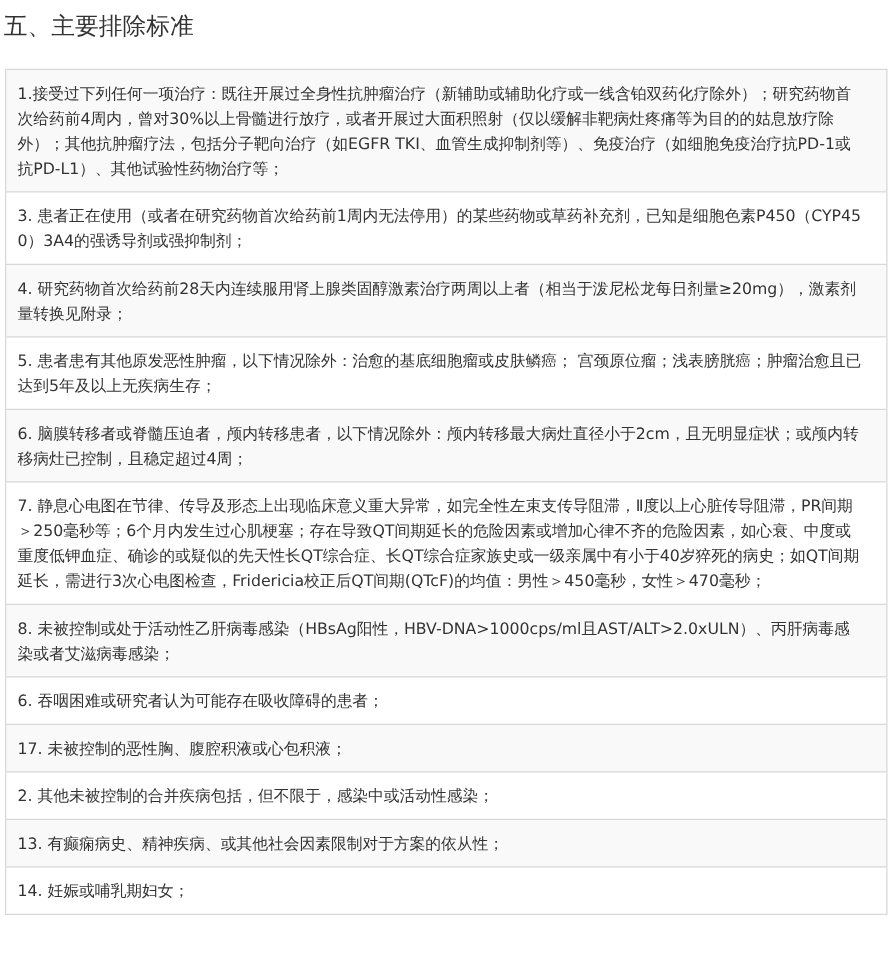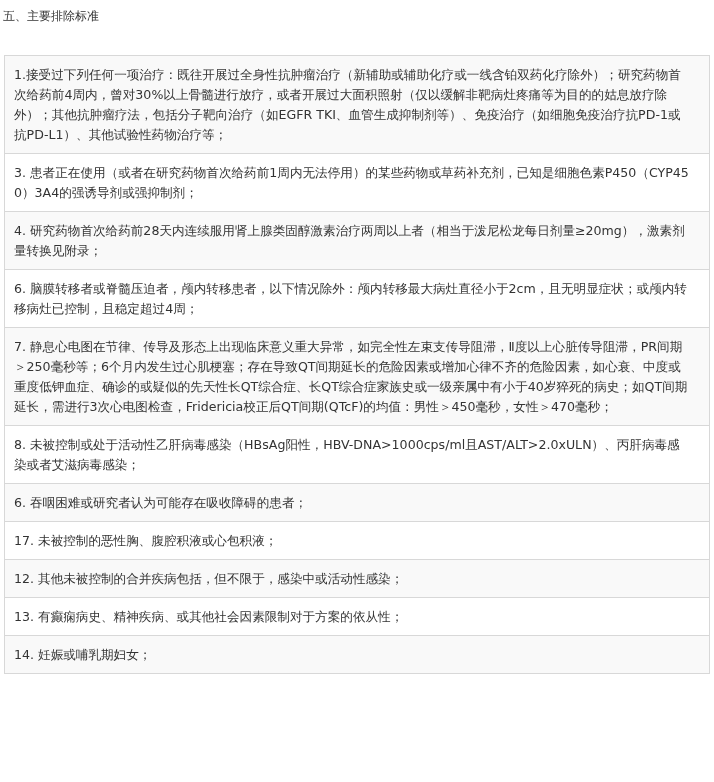--- a/index.html
+++ b/index.html
@@ -3,21 +3,21 @@
 <meta charset="utf-8">
 <style>
   html, body { margin: 0; padding: 0; background: #ffffff; }
   body {
     width: 714px; height: 782px; overflow: hidden;
     font-family: "DejaVu Sans", "Liberation Sans", sans-serif;
     color: #333333;
   }
   .section-title {
     position: absolute; left: 3px; top: 8px;
-    font-size: 12px; color: #333;
+    font-size: 19px; color: #333;
     letter-spacing: 0px;
   }
   .criteria-table {
     position: absolute; left: 4px; top: 55px; width: 706px;
     border-collapse: collapse;
     border: 1px solid #d8d8d8;
   }
   .criteria-table td {
     border-top: 1px solid #d8d8d8;
     border-bottom: 1px solid #d8d8d8;
@@ -40,37 +40,40 @@
   <tbody>
     <tr style="height:89px">
         <td>1.接受过下列任何一项治疗：既往开展过全身性抗肿瘤治疗（新辅助或辅助化疗或一线含铂双药化疗除外）；研究药物首次给药前4周内，曾对30%以上骨髓进行放疗，或者开展过大面积照射（仅以缓解非靶病灶疼痛等为目的的姑息放疗除外）；其他抗肿瘤疗法，包括分子靶向治疗（如EGFR TKI、血管生成抑制剂等）、免疫治疗（如细胞免疫治疗抗PD-1或抗PD-L1）、其他试验性药物治疗等；</td>
       </tr>
     <tr style="height:50px">
         <td>3. 患者正在使用（或者在研究药物首次给药前1周内无法停用）的某些药物或草药补充剂，已知是细胞色素P450（CYP450）3A4的强诱导剂或强抑制剂；</td>
       </tr>
     <tr style="height:53px">
         <td>4. 研究药物首次给药前28天内连续服用肾上腺类固醇激素治疗两周以上者（相当于泼尼松龙每日剂量≥20mg），激素剂量转换见附录；</td>
       </tr>
+    <tr style="height:53px">
+        <td>5. 患者患有其他原发恶性肿瘤，以下情况除外：治愈的基底细胞瘤或皮肤鳞癌； 宫颈原位瘤；浅表膀胱癌；肿瘤治愈且已达到5年及以上无疾病生存；</td>
+      </tr>
     <tr style="height:54px">
         <td>6. 脑膜转移者或脊髓压迫者，颅内转移患者，以下情况除外：颅内转移最大病灶直径小于2cm，且无明显症状；或颅内转移病灶已控制，且稳定超过4周；</td>
       </tr>
     <tr style="height:88px">
         <td>7. 静息心电图在节律、传导及形态上出现临床意义重大异常，如完全性左束支传导阻滞，Ⅱ度以上心脏传导阻滞，PR间期＞250毫秒等；6个月内发生过心肌梗塞；存在导致QT间期延长的危险因素或增加心律不齐的危险因素，如心衰、中度或重度低钾血症、确诊的或疑似的先天性长QT综合症、长QT综合症家族史或一级亲属中有小于40岁猝死的病史；如QT间期延长，需进行3次心电图检查，Fridericia校正后QT间期(QTcF)的均值：男性＞450毫秒，女性＞470毫秒；</td>
       </tr>
     <tr style="height:54px">
         <td>8. 未被控制或处于活动性乙肝病毒感染（HBsAg阳性，HBV-DNA&gt;1000cps/ml且AST/ALT&gt;2.0xULN）、丙肝病毒感染或者艾滋病毒感染；</td>
       </tr>
     <tr style="height:37px">
         <td>6. 吞咽困难或研究者认为可能存在吸收障碍的患者；</td>
       </tr>
     <tr style="height:35px">
         <td>17. 未被控制的恶性胸、腹腔积液或心包积液；</td>
       </tr>
     <tr style="height:34px">
-        <td>12. 其他未被控制的合并疾病包括，但不限于，感染中或活动性感染；</td>
+        <td>2. 其他未被控制的合并疾病包括，但不限于，感染中或活动性感染；</td>
       </tr>
     <tr style="height:36px">
         <td>13. 有癫痫病史、精神疾病、或其他社会因素限制对于方案的依从性；</td>
       </tr>
     <tr style="height:34px">
         <td>14. 妊娠或哺乳期妇女；</td>
       </tr>
 
   </tbody>
 </table>

